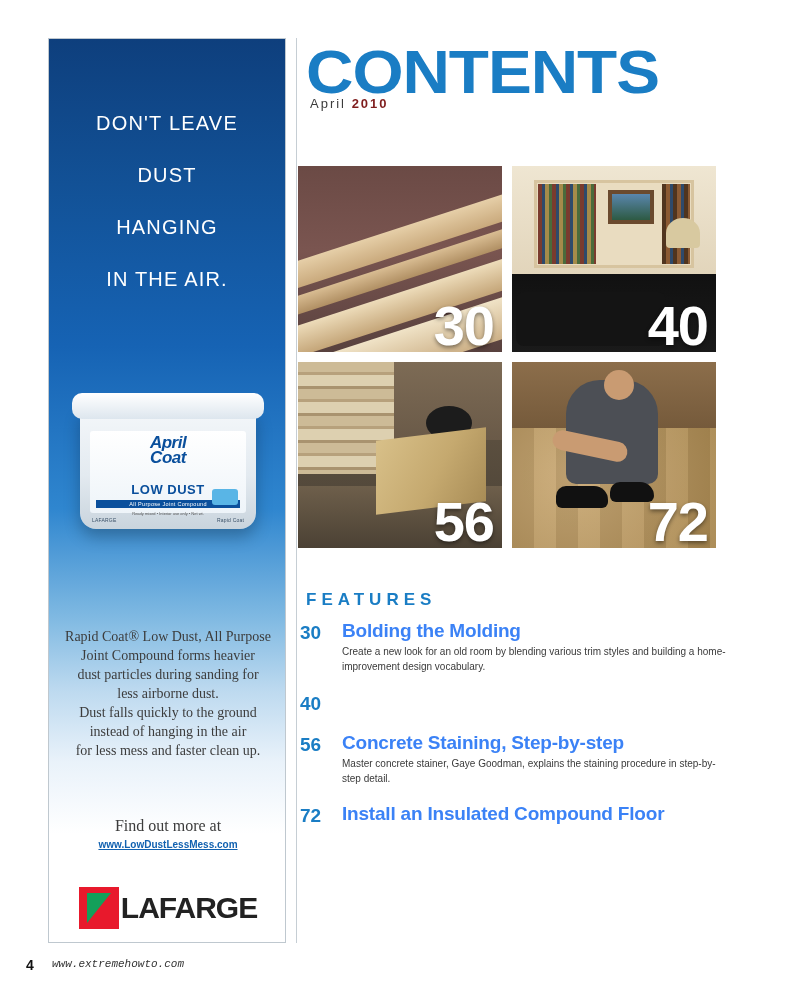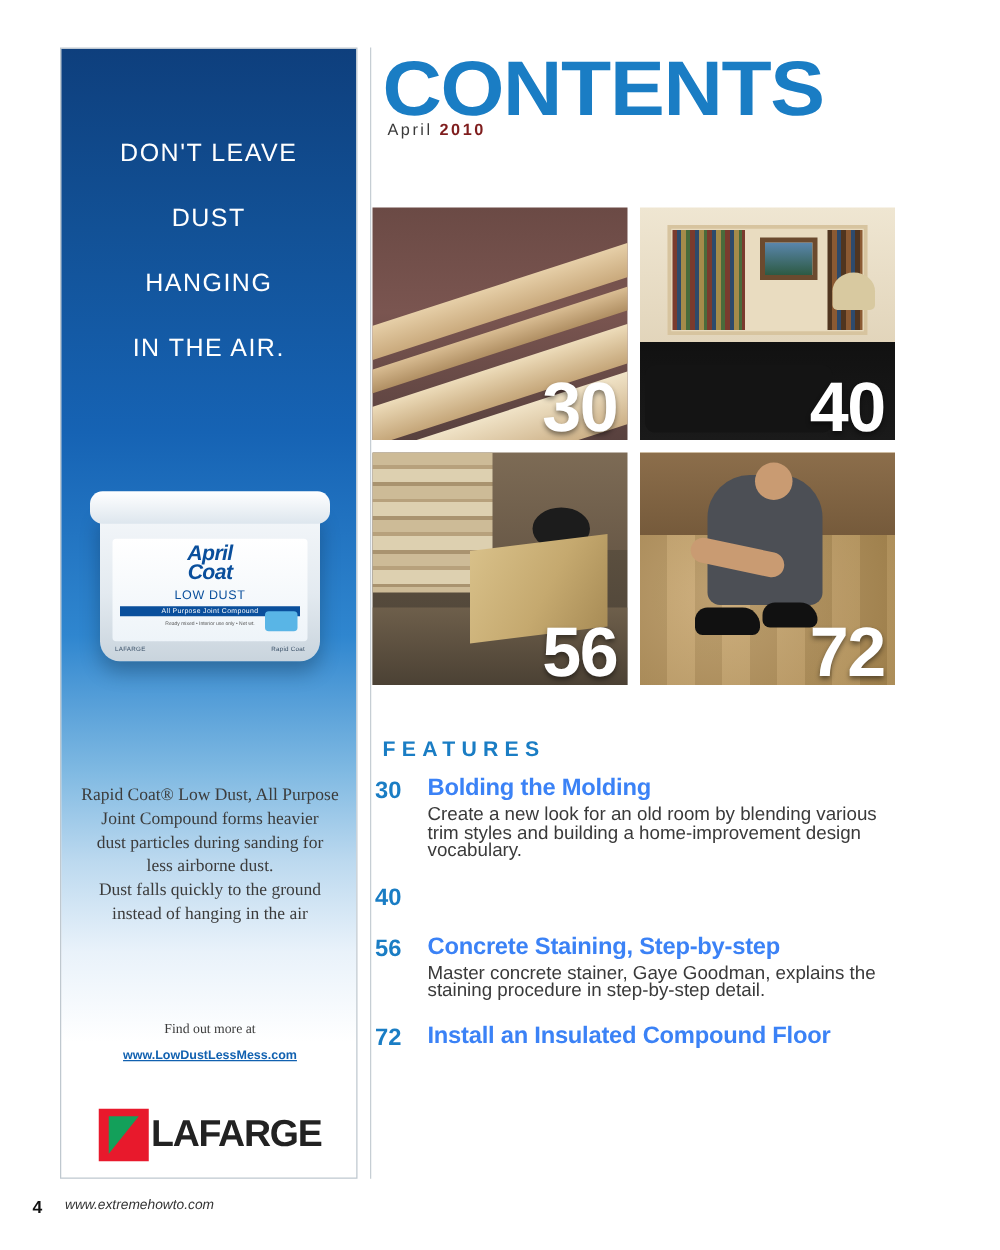--- a/index.html
+++ b/index.html
@@ -76,22 +76,22 @@
     background: linear-gradient(180deg,#ffffff 0%,#eef4f9 100%);
     border-radius: 3px;
     text-align: center;
     padding-top: 4px;
   }
   .bl-brand {
     color: #0a4f9c; font-weight: bold; font-style: italic;
     font-size: 17px; line-height: 15px; letter-spacing: -.5px;
   }
   .bl-sub {
-    color: #0a4f9c; font-weight: normal; font-size: 10px;
-    letter-spacing: .5px; margin-top: 6px;
+    color: #0a4f9c; font-weight: bold; font-size: 13px;
+    letter-spacing: .5px; margin-top: 17px;
   }
   .bl-strip {
     margin: 3px 6px 0 6px; background: #0a4f9c; color: #fff;
     font-size: 5.5px; letter-spacing: .3px; padding: 1px 0;
   }
   .bl-tiny {
     font-size: 4px; color: #555; margin-top: 3px; line-height: 5px;
     padding: 0 8px;
   }
   .bl-badge {
@@ -110,21 +110,21 @@
     left: 14px; top: 588px;
     width: 210px;
     text-align: center;
     color: #3c3c3c;
     font-size: 14px;
     line-height: 19px;
     font-family: "Liberation Serif", serif;
   }
   .ad-find {
     position: absolute; left: 0; top: 778px; width: 238px;
-    text-align: center; color: #3c3c3c; font-size: 11px;
+    text-align: center; color: #3c3c3c; font-size: 16px;
     font-family: "Liberation Serif", serif;
   }
   .ad-url {
     position: absolute; left: 0; top: 800px; width: 238px;
     text-align: center; color: #1161b0; font-size: 10px;
     font-weight: bold; text-decoration: underline;
   }
   .logo {
     position: absolute; left: 0; top: 848px; width: 238px;
     text-align: center;
@@ -268,32 +268,32 @@
     color: #1a7dc4; font-size: 19px; font-weight: bold;
     padding-top: 2px;
   }
   .fbody { flex: 1; }
   .ftitle {
     color: #3b82f6; font-size: 19px; font-weight: bold;
     letter-spacing: -.2px; margin-bottom: 3px;
     font-family: "Liberation Sans", sans-serif;
   }
   .fdesc {
-    color: #3a3a3a; font-size: 15px; line-height: 14.5px;
+    color: #3a3a3a; font-size: 10px; line-height: 14.5px;
   }
 
   
   .pagenum {
     position: absolute; left: 26px; top: 957px;
     font-size: 14px; font-weight: bold; color: #111;
   }
   .footurl {
     position: absolute; left: 52px; top: 958px;
     font-size: 11px; color: #333; font-style: italic;
-    font-family: Liberation Sans, sans-serif;
+    font-family: Liberation Mono, monospace;
   }
 </style>
 </head>
 <body>
 
 <div class="page">
 
   <div class="ad">
     <div class="ad-head">
       <div>DON'T LEAVE</div>
@@ -317,20 +317,21 @@
       </div>
     </div>
 
     <div class="ad-copy">
       <div>Rapid Coat® Low Dust, All Purpose</div>
       <div>Joint Compound forms heavier</div>
       <div>dust particles during sanding for</div>
       <div>less airborne dust.</div>
       <div>Dust falls quickly to the ground</div>
       <div>instead of hanging in the air</div>
+      <div>for less mess and faster clean up.</div>
     </div>
 
     <div class="ad-find">Find out more at</div>
     <div class="ad-url">www.LowDustLessMess.com</div>
 
     <div class="logo">
       <span class="logo-row">
         <span class="logo-mark"></span>
         <span class="logo-text">LAFARGE</span>
       </span>

